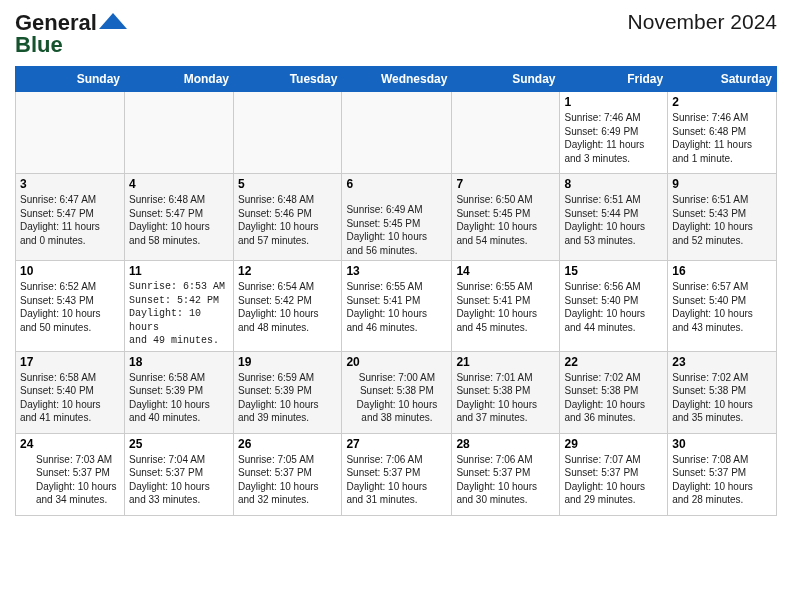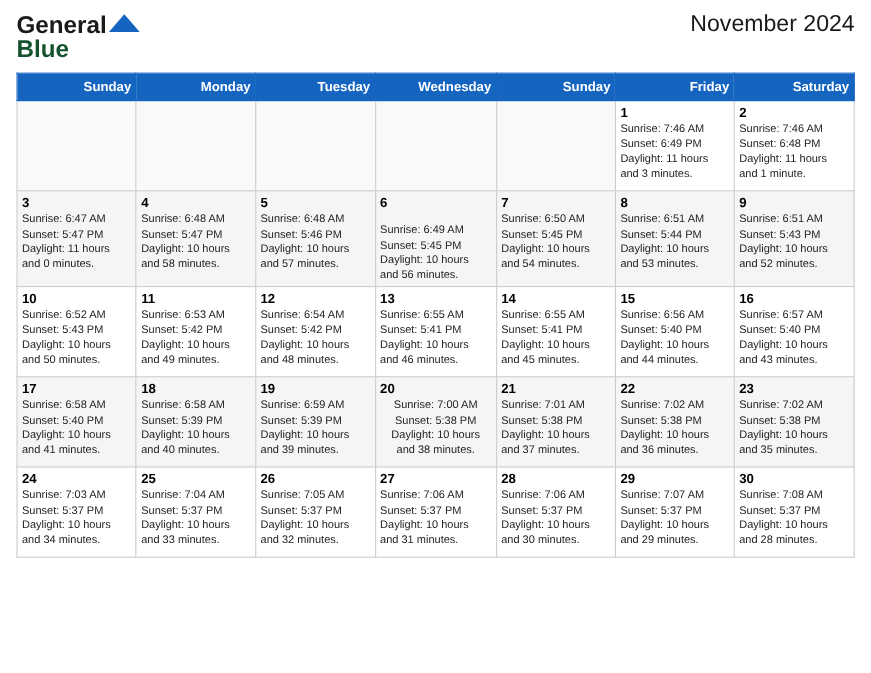--- a/index.html
+++ b/index.html
@@ -186,21 +186,21 @@
         <tr>
           <td>
             <span class="day-num">10</span>
             <div class="day-info" style="white-space: pre-line;">Sunrise: 6:52 AM
 Sunset: 5:43 PM
 Daylight: 10 hours
 and 50 minutes.</div>
           </td>
           <td>
             <span class="day-num">11</span>
-            <div class="day-info" style="white-space: pre-line;">Sunrise: 6:53 AM
+            <div class="day-info" style="white-space: pre-line; font-family: Liberation Mono, monospace;">Sunrise: 6:53 AM
 Sunset: 5:42 PM
 Daylight: 10 hours
 and 49 minutes.</div>
           </td>
           <td>
             <span class="day-num">12</span>
             <div class="day-info" style="white-space: pre-line;">Sunrise: 6:54 AM
 Sunset: 5:42 PM
 Daylight: 10 hours
 and 48 minutes.</div>
@@ -281,21 +281,21 @@
             <span class="day-num">23</span>
             <div class="day-info" style="white-space: pre-line;">Sunrise: 7:02 AM
 Sunset: 5:38 PM
 Daylight: 10 hours
 and 35 minutes.</div>
           </td>
         </tr>
         <tr>
           <td>
             <span class="day-num">24</span>
-            <div class="day-info" style="white-space: pre-line;">Sunrise: 7:03 AM
+            <div class="day-info" style="white-space: pre-line; margin-left: 16px;">Sunrise: 7:03 AM
 Sunset: 5:37 PM
 Daylight: 10 hours
 and 34 minutes.</div>
           </td>
           <td>
             <span class="day-num">25</span>
             <div class="day-info" style="white-space: pre-line;">Sunrise: 7:04 AM
 Sunset: 5:37 PM
 Daylight: 10 hours
 and 33 minutes.</div>

